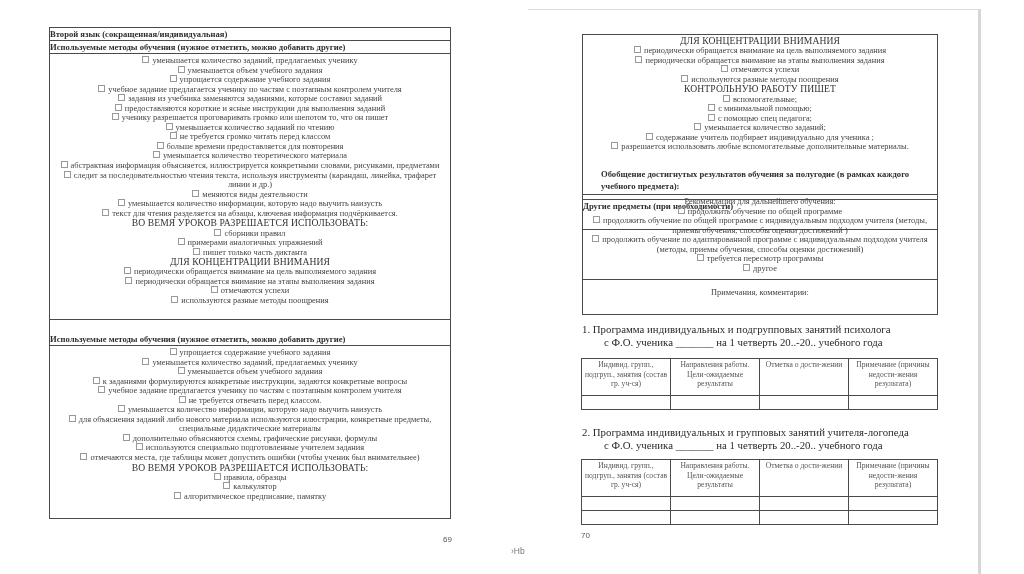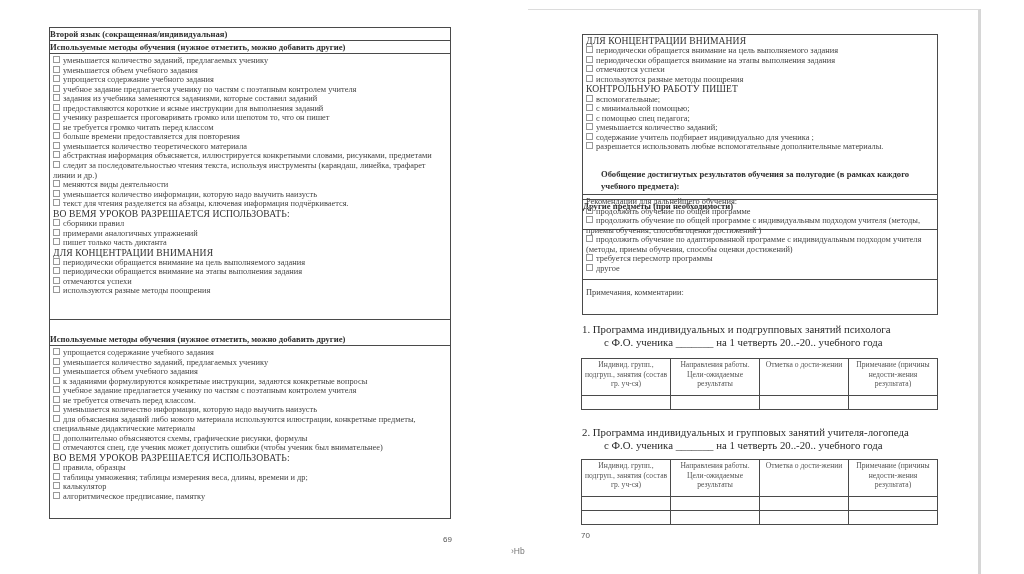--- a/index.html
+++ b/index.html
@@ -11,21 +11,21 @@
   }
   .page { position:absolute; background:#ffffff; }
   .page-left { left:0; top:0; width:500px; height:574px; }
   .page-right { left:528px; top:9px; width:450px; height:565px;
     border-top:1px solid #dcdcdc; border-right:3px solid #d6d6d6; }
 
   .box { position:absolute; border:1.5px solid #4a4a4a; box-sizing:border-box; }
   .hdr { position:absolute; left:0; right:0; text-align:left;
     font-weight:bold; font-size:8.6px; color:#2e2e2e;
     border-bottom:1.5px solid #4a4a4a; box-sizing:border-box; line-height:12px; }
-  .list { position:absolute; left:3px; right:3px; font-size:8.4px; line-height:9.55px; color:#444; }
+  .list { position:absolute; left:3px; right:3px; font-size:8.4px; line-height:9.55px; color:#444;text-align:center; }
   .list .it { white-space:nowrap; overflow:visible; }
   .list .it.wrap { white-space:normal; }
   .list .cap { font-size:9.6px; line-height:10.2px; color:#333; letter-spacing:0.1px; }
   .cb { display:inline-block; width:5px; height:5px; border:0.8px solid #999; margin-right:3px; vertical-align:0px; }
 
   .pnum { position:absolute; font-family:"Liberation Sans", sans-serif; font-size:8px; color:#555; }
   .wm { position:absolute; font-family:"Liberation Sans", sans-serif; font-size:8.5px; color:#777; }
 
   .prog-title { position:absolute; font-weight:normal; font-size:10.8px; color:#2a2a2a; text-align:center; line-height:14px; white-space:nowrap; }
   table.grid { position:absolute; border-collapse:collapse; font-size:7.6px; color:#555; }
@@ -39,20 +39,21 @@
     <div class="hdr" style="top:0; height:13px;">Второй язык (сокращенная/индивидуальная)</div>
     <div class="hdr" style="top:13px; height:13px;">Используемые методы обучения (нужное отметить, можно добавить другие)</div>
     <div class="list" style="top:28px;">
       <div class="it"><span class="cb"></span><span>уменьшается  количество заданий, предлагаемых ученику</span></div>
       <div class="it"><span class="cb"></span><span>уменьшается объем учебного задания</span></div>
       <div class="it"><span class="cb"></span><span>упрощается содержание учебного задания</span></div>
       <div class="it"><span class="cb"></span><span>учебное задание предлагается ученику по частям с поэтапным контролем учителя</span></div>
       <div class="it"><span class="cb"></span><span>задания из учебника заменяются заданиями, которые составил заданий</span></div>
       <div class="it"><span class="cb"></span><span>предоставляются короткие и ясные инструкции для выполнения заданий</span></div>
       <div class="it"><span class="cb"></span><span>ученику разрешается проговаривать громко или шепотом то, что он  пишет</span></div>
+      <div class="it"><span class="cb"></span><span>уменьшается количество заданий по чтению</span></div>
       <div class="it"><span class="cb"></span><span>не требуется громко читать перед классом</span></div>
       <div class="it"><span class="cb"></span><span>больше времени предоставляется для повторения</span></div>
       <div class="it"><span class="cb"></span><span>уменьшается количество теоретического материала</span></div>
       <div class="it wrap"><span class="cb"></span><span>абстрактная информация объясняется, иллюстрируется конкретными словами, рисунками, предметами</span></div>
       <div class="it wrap"><span class="cb"></span><span>следит за последовательностью чтения текста, используя инструменты  (карандаш, линейка, трафарет линии и др.)</span></div>
       <div class="it"><span class="cb"></span><span>меняются виды деятельности</span></div>
       <div class="it"><span class="cb"></span><span>уменьшается количество информации, которую надо выучить наизусть</span></div>
       <div class="it"><span class="cb"></span><span>текст для чтения разделяется на абзацы, ключевая информация подчёркивается.</span></div>
       <div class="cap">ВО ВЕМЯ УРОКОВ РАЗРЕШАЕТСЯ ИСПОЛЬЗОВАТЬ:</div>
       <div class="it"><span class="cb"></span><span>сборники правил</span></div>
@@ -71,24 +72,24 @@
     <div class="list" style="top:28px;">
       <div class="it"><span class="cb"></span><span>упрощается содержание учебного задания</span></div>
       <div class="it"><span class="cb"></span><span>уменьшается  количество заданий, предлагаемых ученику</span></div>
       <div class="it"><span class="cb"></span><span>уменьшается объем учебного задания</span></div>
       <div class="it"><span class="cb"></span><span>к заданиями формулируются конкретные инструкции, задаются конкретные вопросы</span></div>
       <div class="it"><span class="cb"></span><span>учебное задание предлагается ученику по частям с поэтапным контролем учителя</span></div>
       <div class="it"><span class="cb"></span><span>не требуется отвечать перед классом.</span></div>
       <div class="it"><span class="cb"></span><span>уменьшается количество информации, которую надо выучить наизусть</span></div>
       <div class="it wrap"><span class="cb"></span><span>для объяснения заданий либо нового материала используются илюстрации, конкретные предметы, специальные дидактические материалы</span></div>
       <div class="it"><span class="cb"></span><span>дополнительно объясняются схемы, графические рисунки, формулы</span></div>
-      <div class="it"><span class="cb"></span><span>отмечаются спец, где ученик может допустить ошибки (чтобы ученик был внимательнее)</span></div>
+      <div class="it"><span class="cb"></span><span>используются специально подготовленные учителем задания</span></div>
+      <div class="it"><span class="cb"></span><span>отмечаются места, где таблицы может допустить ошибки (чтобы ученик был внимательнее)</span></div>
       <div class="cap">ВО ВЕМЯ УРОКОВ РАЗРЕШАЕТСЯ ИСПОЛЬЗОВАТЬ:</div>
       <div class="it"><span class="cb"></span><span>правила, образцы</span></div>
-      <div class="it"><span class="cb"></span><span>таблицы умножения; таблицы измерения веса, длины, времени и др;</span></div>
       <div class="it"><span class="cb"></span><span>калькулятор</span></div>
       <div class="it"><span class="cb"></span><span>алгоритмическое предписание, памятку</span></div>
     </div>
   </div>
 
   <div class="pnum" style="left:443px; top:535px;">69</div>
 </div>
 
 <div class="wm" style="left:511px; top:546px;">›Hb</div>
 

